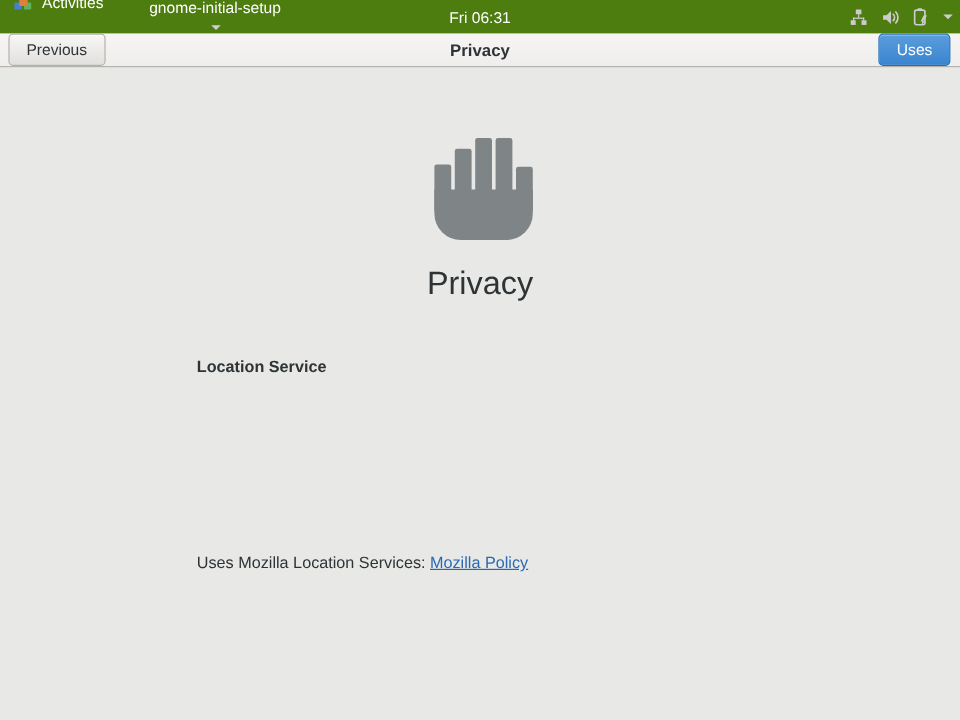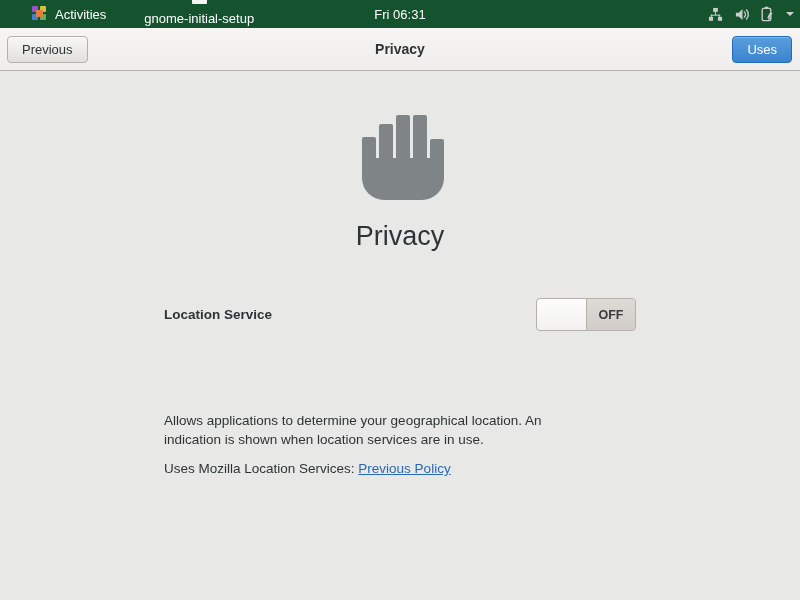--- a/index.html
+++ b/index.html
@@ -7,23 +7,23 @@
     width:800px; height:600px;
     font-family:"Liberation Sans", sans-serif;
     background:#e8e8e6;
     overflow:hidden;
   }
 
   
   .topbar{
     position:absolute; top:0; left:0;
     width:800px; height:28px;
-    background:#14532d;
-    display:flex; align-items:center;
-    color:#d8d8d8; font-size:12.5px;padding-left:20px;
+    background:#4d7c0f;
+    display:flex; align-items:flex-end;
+    color:#d8d8d8; font-size:12.5px;
   }
   .tb-left{ display:flex; align-items:center; gap:0; padding-left:8px; }
   .tb-activities{
     display:flex; align-items:center; gap:7px;
     padding:3px 8px 3px 4px; border-radius:4px; cursor:pointer;
   }
   .act-logo{ width:16px; height:16px; position:relative; }
   .act-logo i{ position:absolute; width:6px; height:6px; display:block; border-radius:1px;}
   .act-logo i.a{ left:0; top:0; background:#9a55c4; }
   .act-logo i.b{ left:8px; top:0; background:#d3c13a; }
@@ -60,21 +60,21 @@
 
   .tb-right{
     position:absolute; right:6px; top:0; height:28px;
     display:flex; align-items:center; gap:11px; cursor:pointer;
   }
   .tb-right svg{ display:block; }
 
   
   .headerbar{
     position:absolute; top:28px; left:0;
-    width:800px; height:43px;
+    width:800px; height:28px;
     background:linear-gradient(to bottom,#f6f5f4 0%,#efeeec 100%);
     border-bottom:1px solid #b6b2ad;
     display:flex; align-items:center;
   }
   .hb-title{
     position:absolute; left:0; right:0; text-align:center;
     font-size:14px; font-weight:bold; color:#2e3436;
     pointer-events:none;
   }
   .btn{
@@ -218,26 +218,21 @@
           <path d="M10 52 H92 V72 a22 22 0 0 1 -22 22 H32 a22 22 0 0 1 -22 -22 Z"></path>
         </g>
       </svg>
     </span>
   </div>
 
   <div class="page-heading">Privacy</div>
 
   <div class="row-loc">
     <div class="loc-label">Location Service</div>
-    <div class="toggle">
-      <div class="knob"></div>
-      <div class="state">OFF</div>
-    </div>
-  </div>
-
-  <div class="loc-desc">Allows applications to determine your geographical location. An indication is shown when location services are in use.</div>
+  </div>
+
 
   <div class="loc-service">
     <span>Uses Mozilla Location Services:</span>
-    <a>Previous Policy</a>
+    <a>Mozilla Policy</a>
   </div>
 
 </div>
 
 </body></html>

